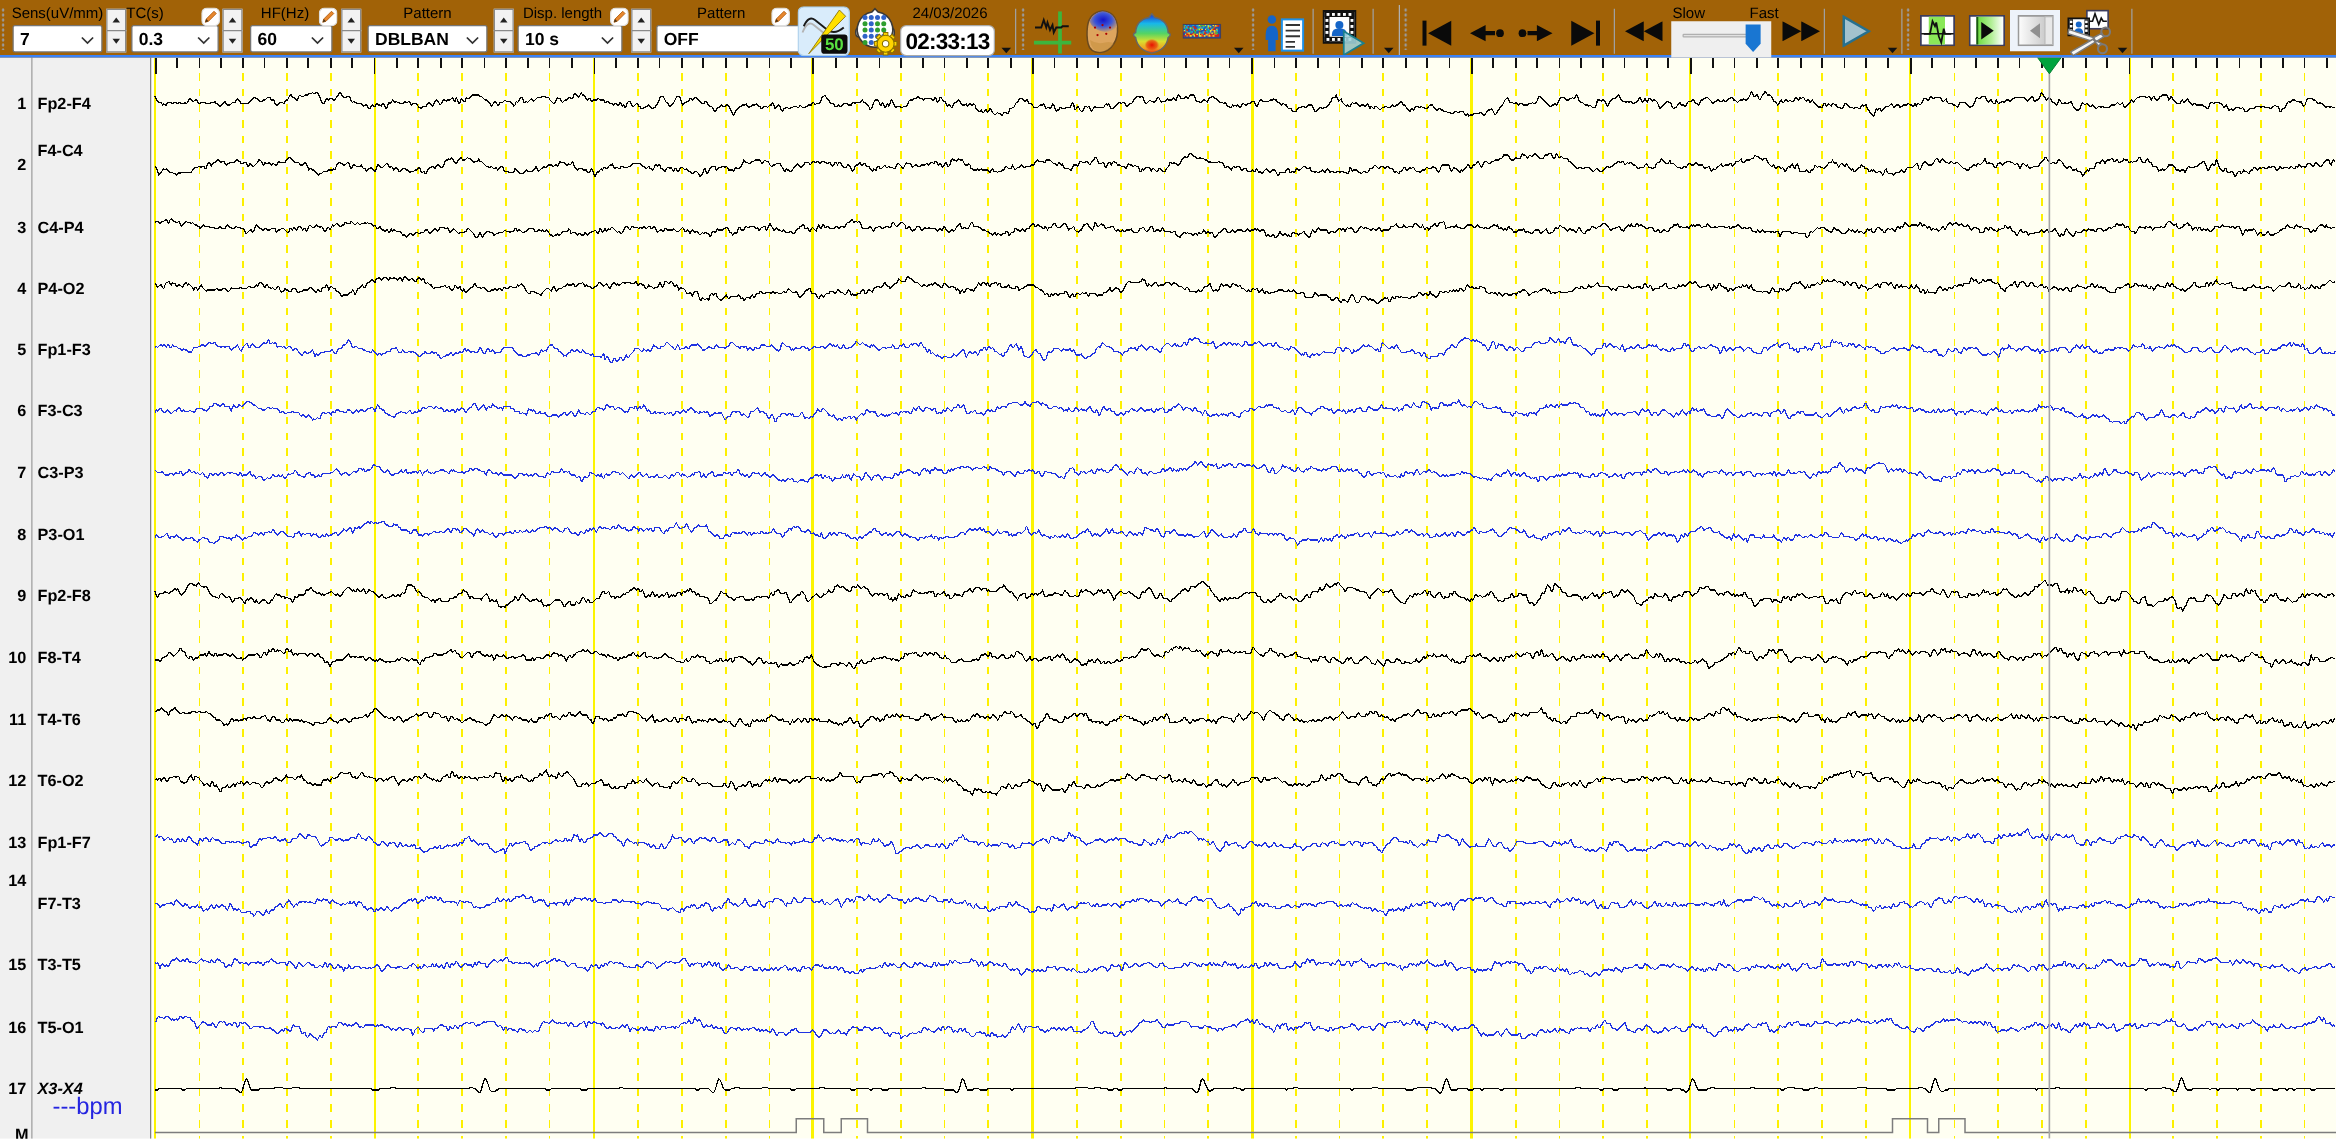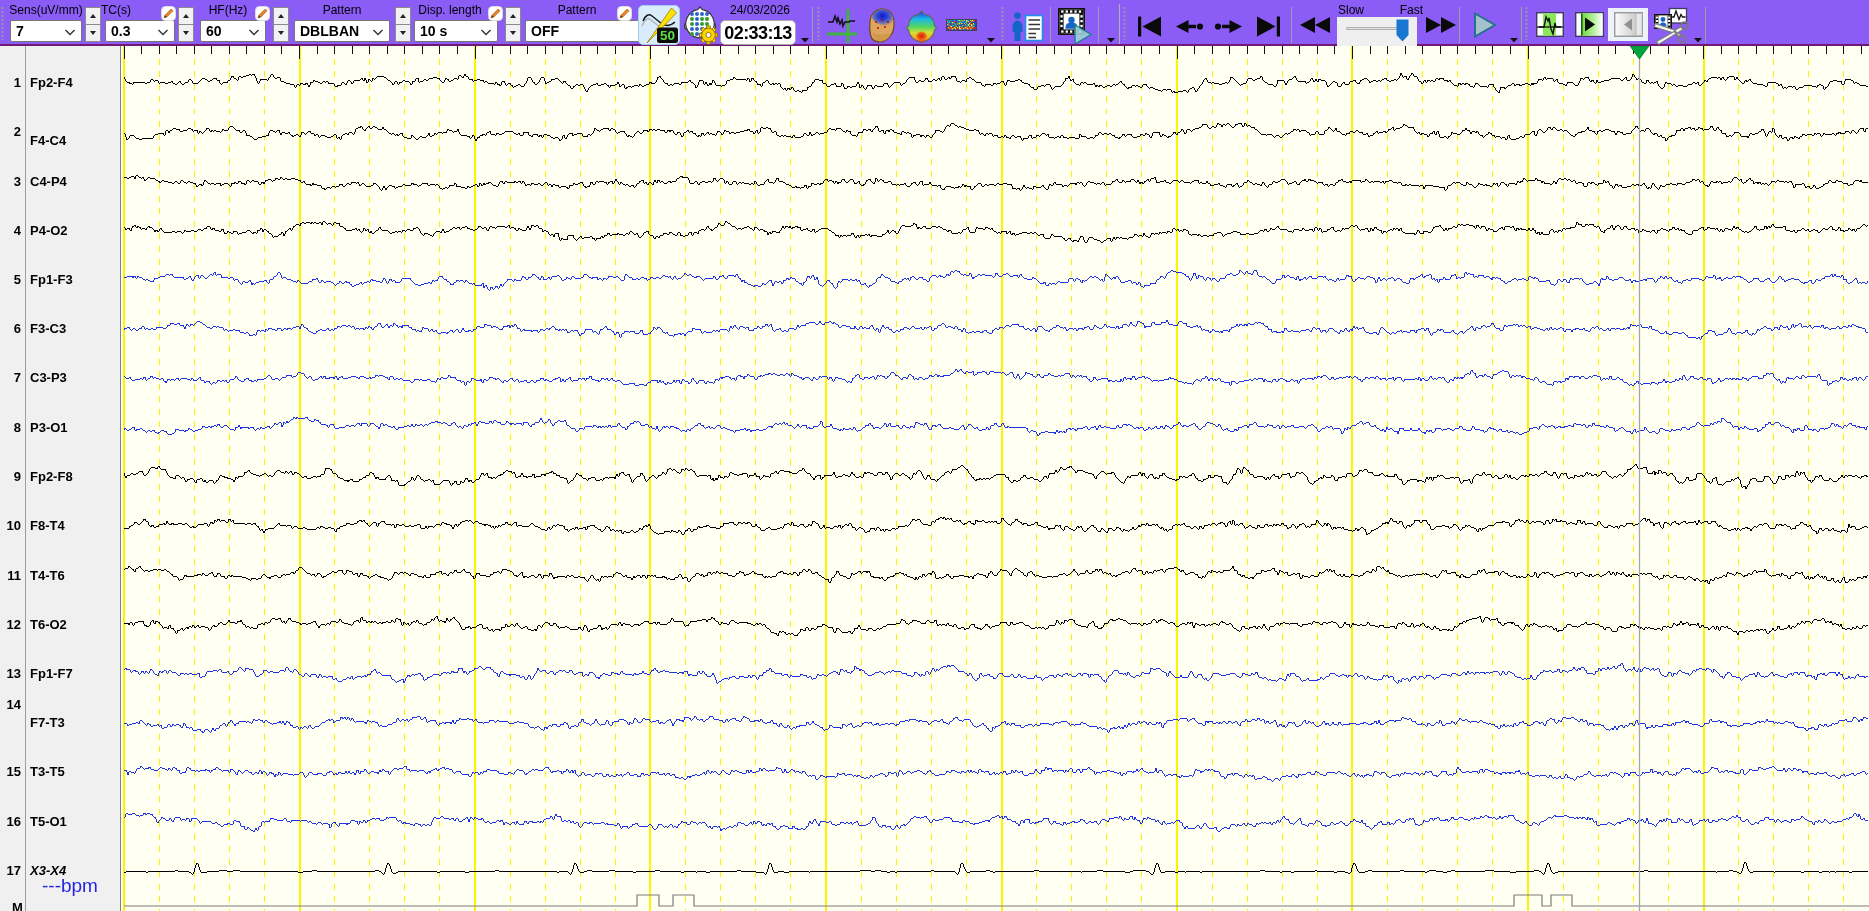--- a/index.html
+++ b/index.html
@@ -1,18 +1,18 @@
 <!DOCTYPE html>
 <html><head><meta charset="utf-8"><style>
 *{margin:0;padding:0;box-sizing:border-box}
 html,body{width:1869px;height:911px;overflow:hidden;background:#fff;
  font-family:"Liberation Sans",sans-serif;-webkit-font-smoothing:antialiased}
 #page{position:relative;width:1869px;height:911px}
-#toolbar{position:absolute;left:0;top:0;width:1869px;height:46px;background:#8b5cf6;
- border-bottom:2px solid #701a75;z-index:5}
+#toolbar{position:absolute;left:0;top:0;width:1869px;height:46px;background:#a16207;
+ border-bottom:2px solid #3b82f6;z-index:5}
 .glabel{position:absolute;top:3px;font-size:12px;text-align:center;color:#000;white-space:nowrap}
 .combo{position:absolute;top:20px;height:22px;background:#fff;border:1px solid #767676;border-radius:2px}
 .cval{position:absolute;left:5px;top:2px;font-size:14px;font-weight:bold;white-space:nowrap}
 .chev{position:absolute;right:5px;top:8px}
 .spin{position:absolute;width:16px;height:35px}
 .spinb{position:absolute;left:0;width:16px;height:18px;background:#f2f2f2;border:1px solid #8a8a8a}
 .tri-up{position:absolute;left:4px;top:6px;width:0;height:0;border-left:3.5px solid transparent;border-right:3.5px solid transparent;border-bottom:4.5px solid #222}
 .tri-dn{position:absolute;left:4px;top:6px;width:0;height:0;border-left:3.5px solid transparent;border-right:3.5px solid transparent;border-top:4.5px solid #222}
 #sidebar{position:absolute;left:0;top:46px;width:121px;height:865px;background:#f0f0f0;
  border-right:1px solid #808080;z-index:4}
@@ -570,21 +570,21 @@
       <svg style="position:absolute;left:1694px;top:38px" width="8" height="5" viewBox="0 0 8 5">
         <polygon points="0,0 8,0 4,4.5" fill="#111"></polygon>
       </svg>
       <div style="position:absolute;left:1705px;top:7px;width:1px;height:36px;background:#a0a0a0"></div>
     </div>
     <div id="sidebar">
       <div style="position:absolute;left:25px;top:0;width:1px;height:865px;background:#9d9d9d"></div>
       <div class="chnum" style="top:29px">1</div>
       <div class="chname" style="top:29px;">Fp2-F4</div>
       <div class="chnum" style="top:78px">2</div>
-      <div class="chname" style="top:87px;">F4-C4</div>
+      <div class="chname" style="top:67px;">F4-C4</div>
       <div class="chnum" style="top:128px">3</div>
       <div class="chname" style="top:128px;">C4-P4</div>
       <div class="chnum" style="top:177px">4</div>
       <div class="chname" style="top:177px;">P4-O2</div>
       <div class="chnum" style="top:226px">5</div>
       <div class="chname" style="top:226px;">Fp1-F3</div>
       <div class="chnum" style="top:275px">6</div>
       <div class="chname" style="top:275px;">F3-C3</div>
       <div class="chnum" style="top:324px">7</div>
       <div class="chname" style="top:324px;">C3-P3</div>

